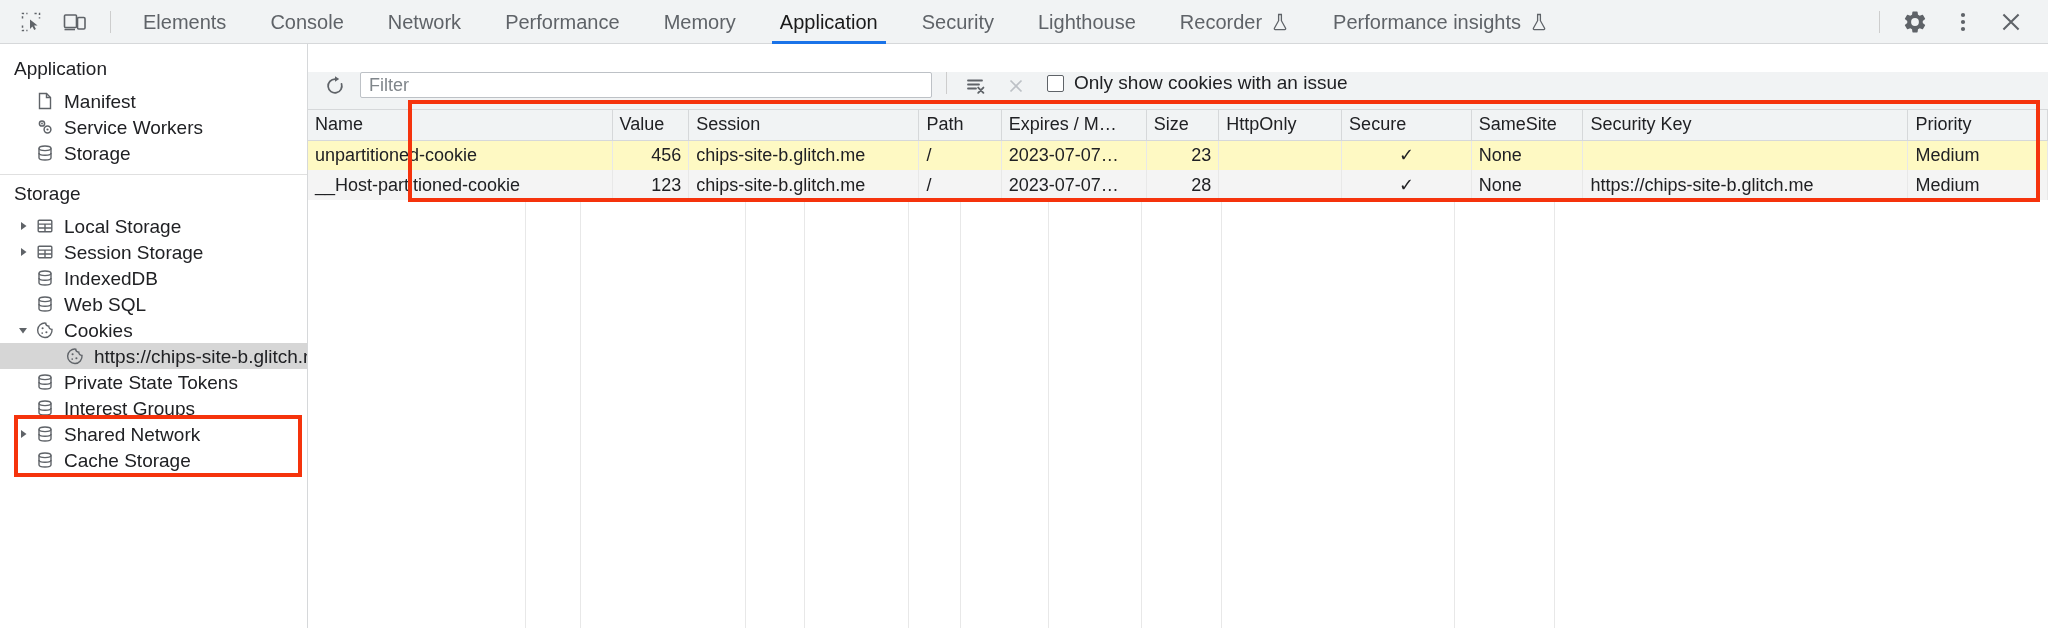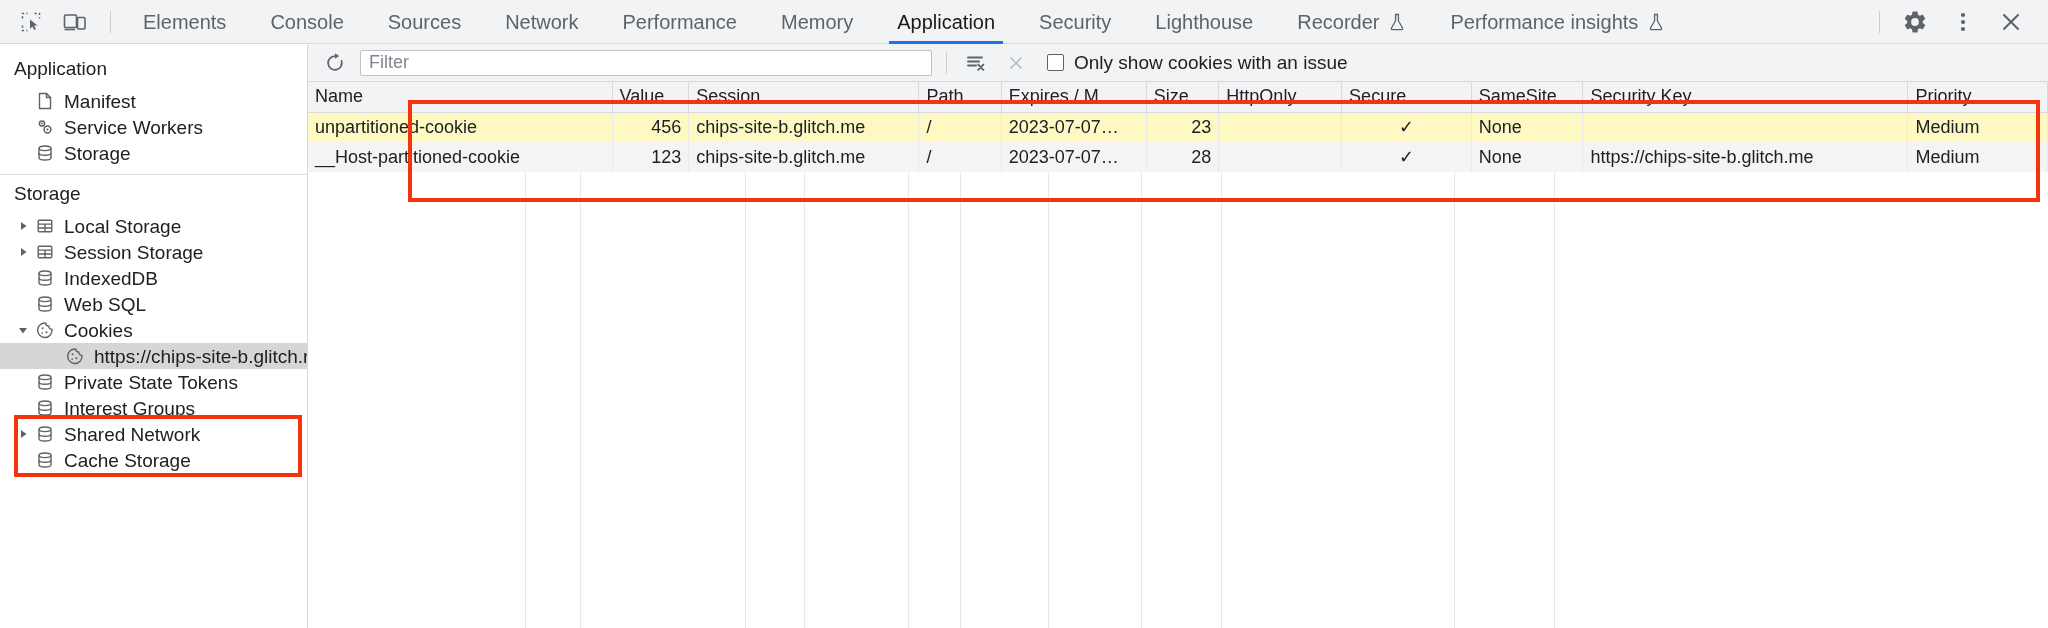--- a/index.html
+++ b/index.html
@@ -93,23 +93,24 @@
   .t-label { line-height:1; }
   .indent-1 { padding-left: 14px; }
   .indent-2 { padding-left: 44px; }
 
   
   .main { flex:1; display:flex; flex-direction:column; min-width:0; background:#fff; position:relative; }
   .filterbar {
     height:38px; min-height:38px;
     background:#f1f3f4;
     border-bottom:1px solid #d6d8da;
-    display:flex; align-items:center;
+    display:flex; align-items:flex-start;
     padding: 0 10px 0 12px;
     gap:10px;
+    margin-top:28px;
   }
   .fb-icon { width:30px; height:28px; display:flex; align-items:center; justify-content:center; cursor:pointer; }
   .filter-input {
     flex: 0 1 572px;
     height:26px;
     background:#fff;
     border:1px solid #bdc1c6;
     border-radius:2px;
     font-size:18px;
     padding: 0 8px;
@@ -191,23 +192,20 @@
       </div>
       <div class="tb-sep"></div>
     </div>
 
     <div class="tabs" id="tabs-host">
         <div class="tab">
           <span class="lbl">Elements</span>
         </div>
         <div class="tab">
           <span class="lbl">Console</span>
-        </div>
-        <div class="tab">
-          <span class="lbl">Sources</span>
         </div>
         <div class="tab">
           <span class="lbl">Network</span>
         </div>
         <div class="tab">
           <span class="lbl">Performance</span>
         </div>
         <div class="tab">
           <span class="lbl">Memory</span>
         </div>

